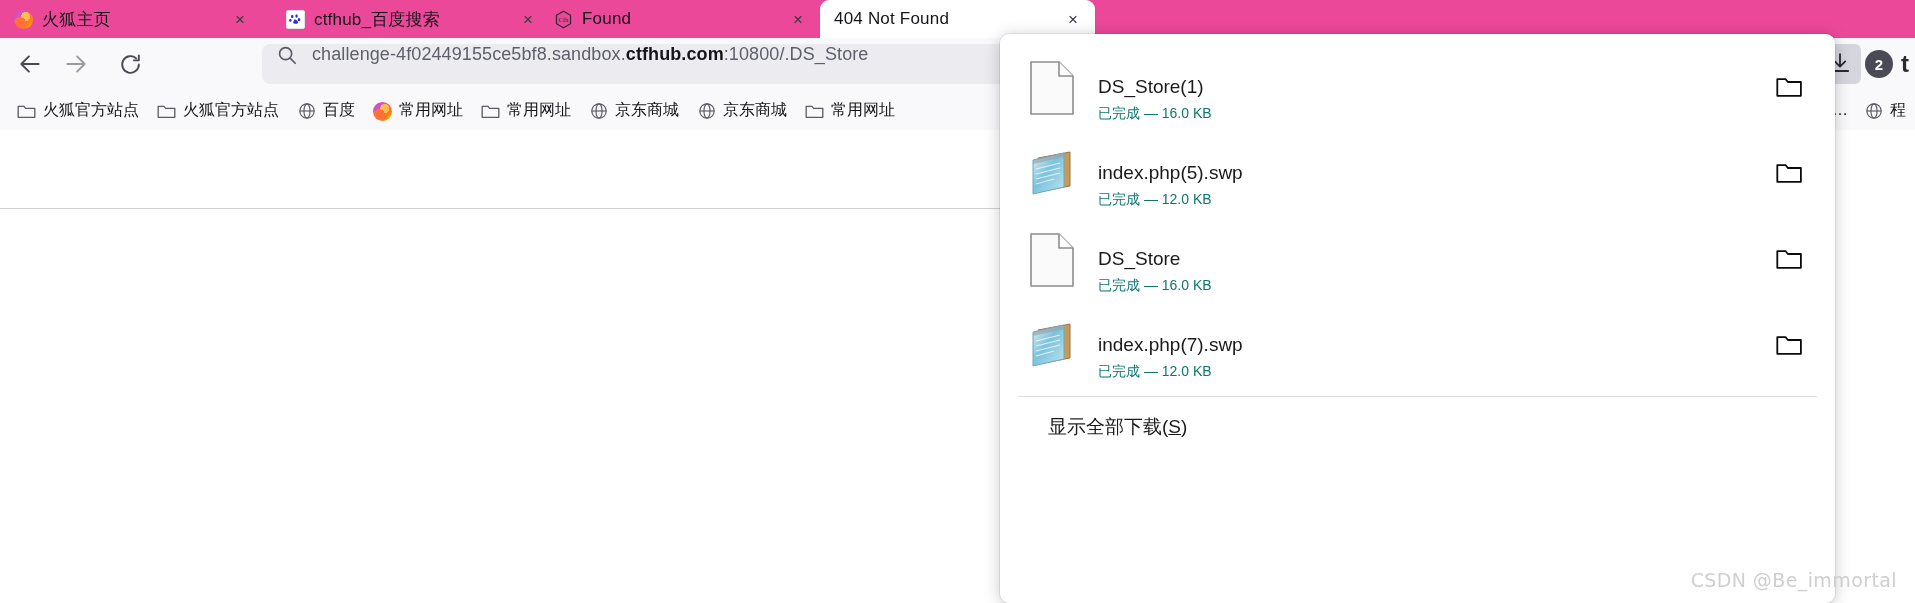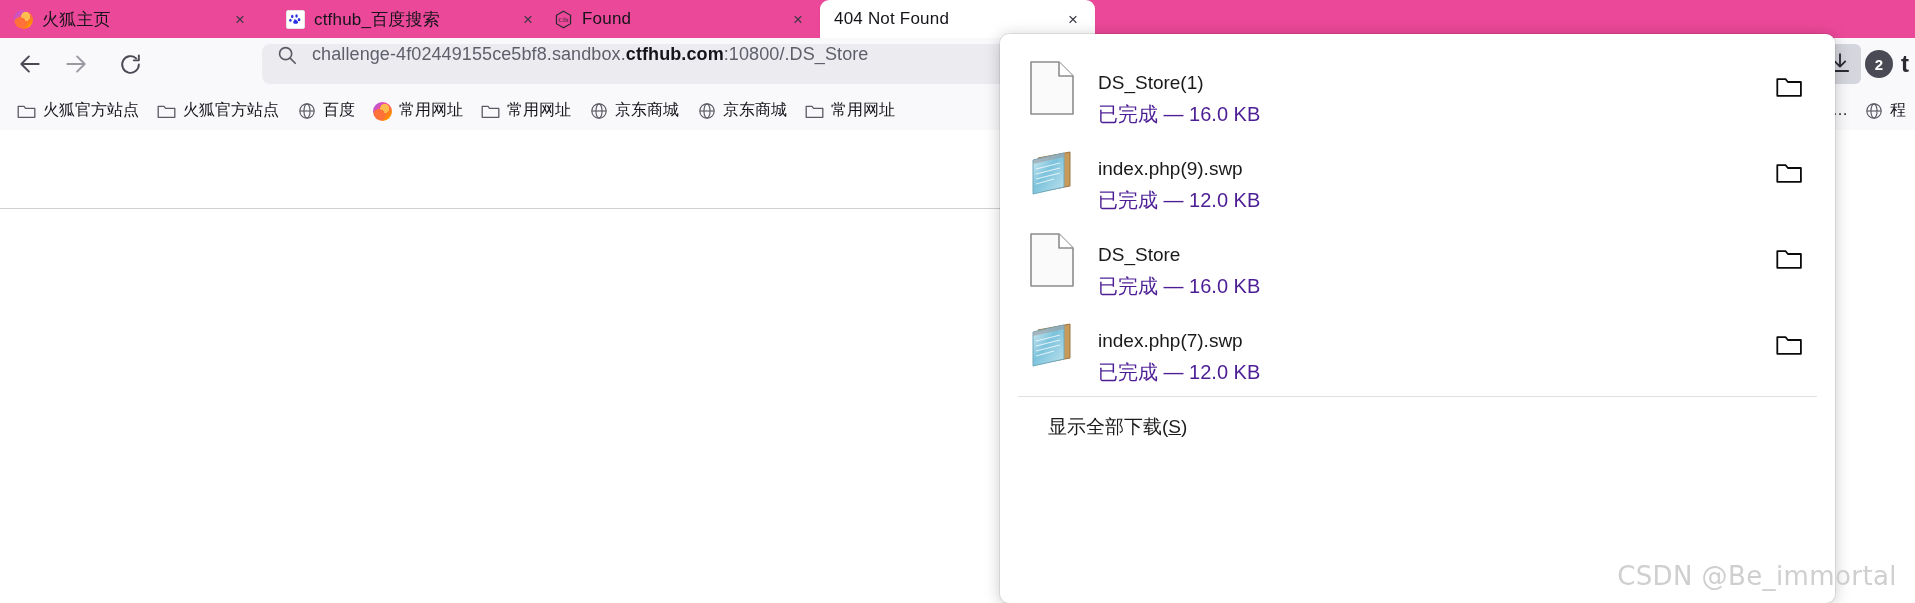--- a/index.html
+++ b/index.html
@@ -134,41 +134,41 @@
   }
   .dlitem {
     height: 86px; margin: 0 12px;
     display: flex; align-items: center; gap: 22px;
     padding: 0 14px 0 18px; border-radius: 5px;
   }
   .dlicon { width: 46px; height: 52px; flex: none; position: relative; }
 
   .dlmeta { display: flex; flex-direction: column; gap: 7px; min-width: 0; margin-top: 25px; }
   .dlname { font-size: 19px; color: #1a1a1a; white-space: nowrap; }
-  .dlstatus { font-size: 20px; color: #4c1d95; white-space: nowrap; }
+  .dlstatus { font-size: 14px; color: #0f766e; white-space: nowrap; }
   .dlspacer { flex: 1 1 auto; }
   .folderbtn {
     width: 40px; height: 40px; flex: none;
     display: flex; align-items: center; justify-content: center;
     border-radius: 5px; color: #0b0b0b;
   }
   .dlsep {
     height: 1px; background: #e0e0e0; margin: 8px 18px 0 18px;
   }
   .dlfooter {
     height: 60px; display: flex; align-items: center;
     padding-left: 48px;
   }
   .dlfooter .lbl { font-size: 19px; color: #1a1a1a; }
   .dlfooter .lbl u { text-decoration: underline; }
 
   
   .watermark {
     position: absolute; right: 18px; bottom: 12px;
-    font-size: 26px; color: #cfcfcf;
+    font-size: 19px; color: #cfcfcf;
     font-family: "DejaVu Sans", sans-serif;
     letter-spacing: .4px;
     margin-top: 40px;
   }
 </style>
 </head>
 <body>
 
 <div id="root">
 
@@ -388,21 +388,21 @@
           <path d="M3 13 L34 6 L34 10 L3 17 Z" fill="#9aa0a6" opacity=".65"></path>
           <g stroke="#ffffff" stroke-width="0.9" opacity=".85">
             <path d="M6 22 L30 16"></path>
               <path d="M6 27 L30 21"></path>
               <path d="M6 32 L30 26"></path>
               <path d="M6 37 L24 32"></path>
           </g>
         </svg>
       </div>
       <div class="dlmeta">
-        <div class="dlname">index.php(9).swp</div>
+        <div class="dlname">index.php(5).swp</div>
         <div class="dlstatus">已完成 — 12.0 KB</div>
       </div>
       <div class="dlspacer"></div>
       <div class="folderbtn">
         <svg width="26" height="22" viewBox="0 0 26 22" aria-hidden="true">
           <path d="M1.3 3.2h8.4l2.2 2.8h13v13.8H1.3z" fill="none" stroke="#0b0b0b" stroke-width="1.8" stroke-linejoin="round"></path>
         </svg>
       </div>
     </div>
 

